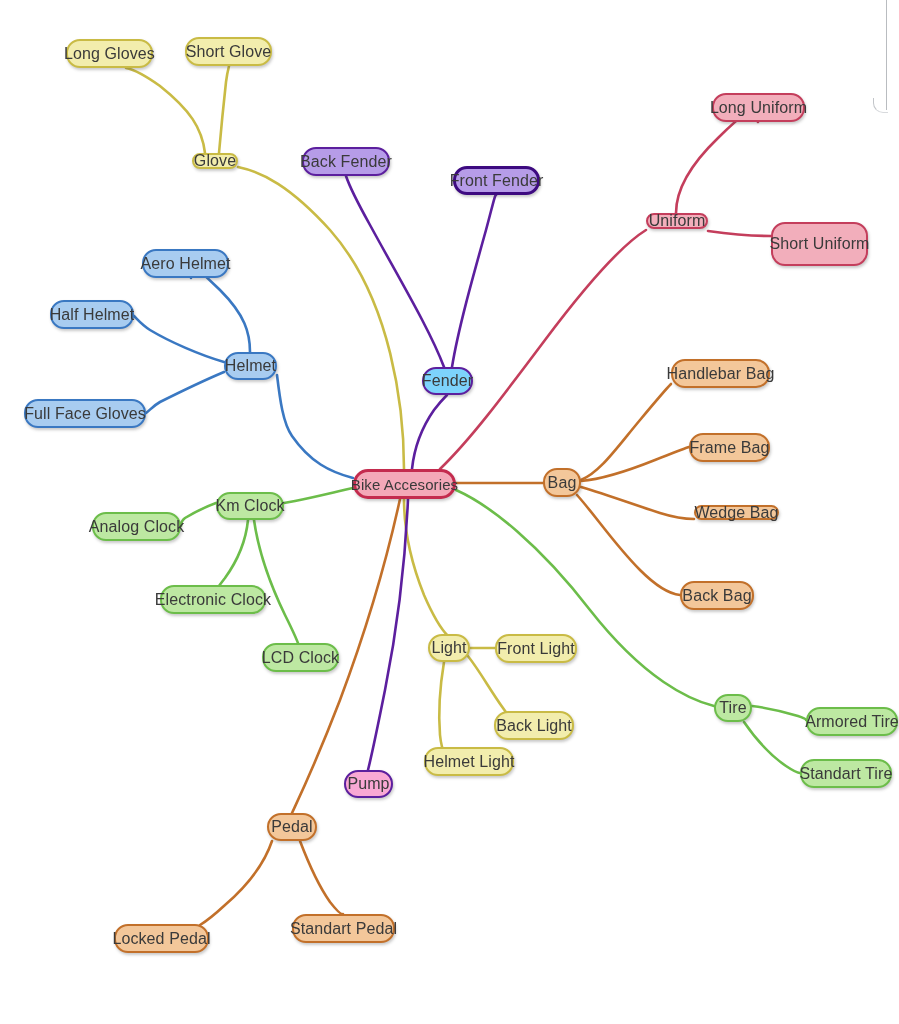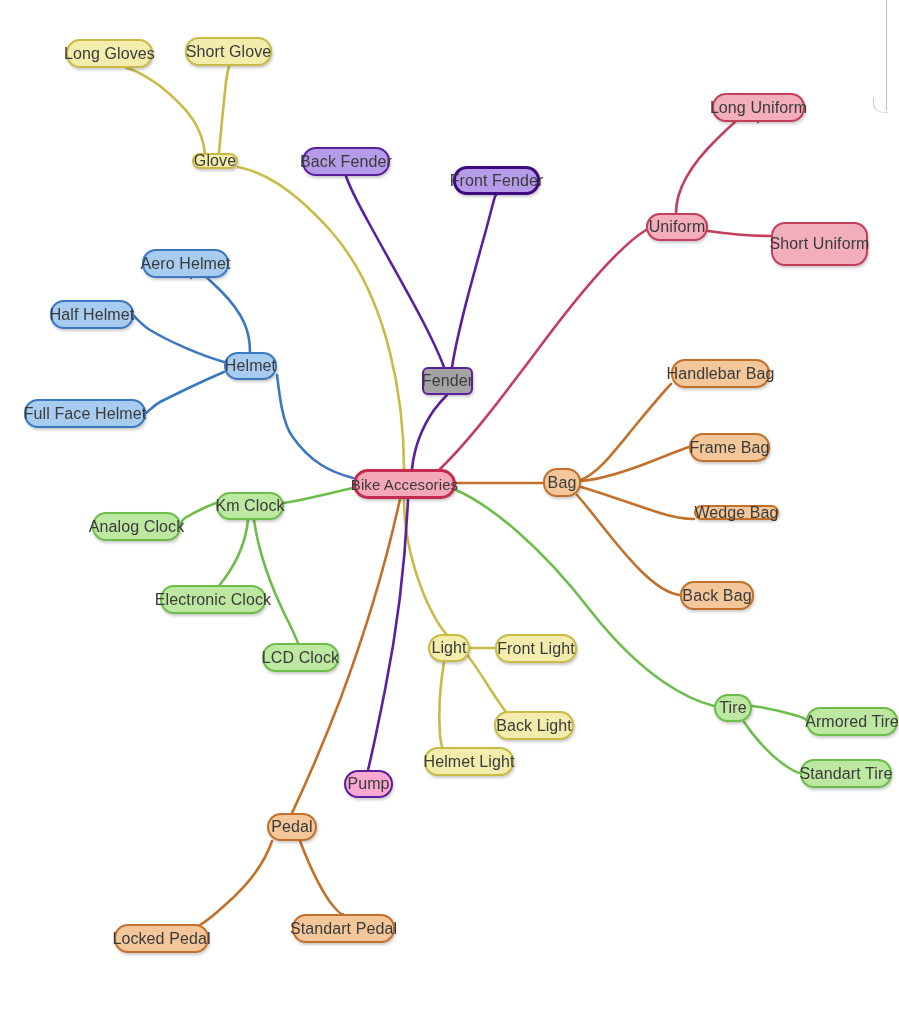--- a/index.html
+++ b/index.html
@@ -125,32 +125,32 @@
       <div class="node" style="left: 224px; top: 352px; width: 53px; height: 28px; background: rgb(168, 204, 240); border-color: rgb(58, 120, 194);">
         <span class="node-label">Helmet</span>
       </div>
       <div class="node" style="left: 142px; top: 249px; width: 87px; height: 29px; background: rgb(168, 204, 240); border-color: rgb(58, 120, 194);">
         <span class="node-label">Aero Helmet</span>
       </div>
       <div class="node" style="left: 50px; top: 300px; width: 84px; height: 29px; background: rgb(168, 204, 240); border-color: rgb(58, 120, 194);">
         <span class="node-label">Half Helmet</span>
       </div>
       <div class="node" style="left: 24px; top: 399px; width: 122px; height: 29px; background: rgb(168, 204, 240); border-color: rgb(58, 120, 194);">
-        <span class="node-label">Full Face Helmet</span>
-      </div>
-      <div class="node" style="left: 422px; top: 367px; width: 51px; height: 28px; background: #a3a3a3; border-color: rgb(92, 31, 158); border-radius: 6px;">
+        <span class="node-label">Full Face Gloves</span>
+      </div>
+      <div class="node" style="left: 422px; top: 367px; width: 51px; height: 28px; background: #7dd3fc; border-color: rgb(92, 31, 158);">
         <span class="node-label">Fender</span>
       </div>
       <div class="node" style="left: 302px; top: 147px; width: 88px; height: 29px; background: rgb(182, 156, 232); border-color: rgb(92, 31, 158);">
         <span class="node-label">Back Fender</span>
       </div>
       <div class="node selected" style="left: 453px; top: 166px; width: 87px; height: 29px; background: rgb(182, 156, 232); border-color: rgb(61, 10, 128);">
         <span class="node-label">Front Fender</span>
       </div>
-      <div class="node" style="left: 646px; top: 213px; width: 62px; height: 28px; background: rgb(242, 174, 187); border-color: rgb(196, 62, 92);">
+      <div class="node" style="left: 646px; top: 213px; width: 62px; height: 16px; background: rgb(242, 174, 187); border-color: rgb(196, 62, 92);">
         <span class="node-label">Uniform</span>
       </div>
       <div class="node" style="left: 712px; top: 93px; width: 93px; height: 29px; background: rgb(242, 174, 187); border-color: rgb(196, 62, 92);">
         <span class="node-label">Long Uniform</span>
       </div>
       <div class="node" style="left: 771px; top: 222px; width: 97px; height: 44px; background: rgb(242, 174, 187); border-color: rgb(196, 62, 92);">
         <span class="node-label">Short Uniform</span>
       </div>
       <div class="node" style="left: 543px; top: 468px; width: 38px; height: 29px; background: rgb(243, 199, 154); border-color: rgb(194, 112, 42);">
         <span class="node-label">Bag</span>

